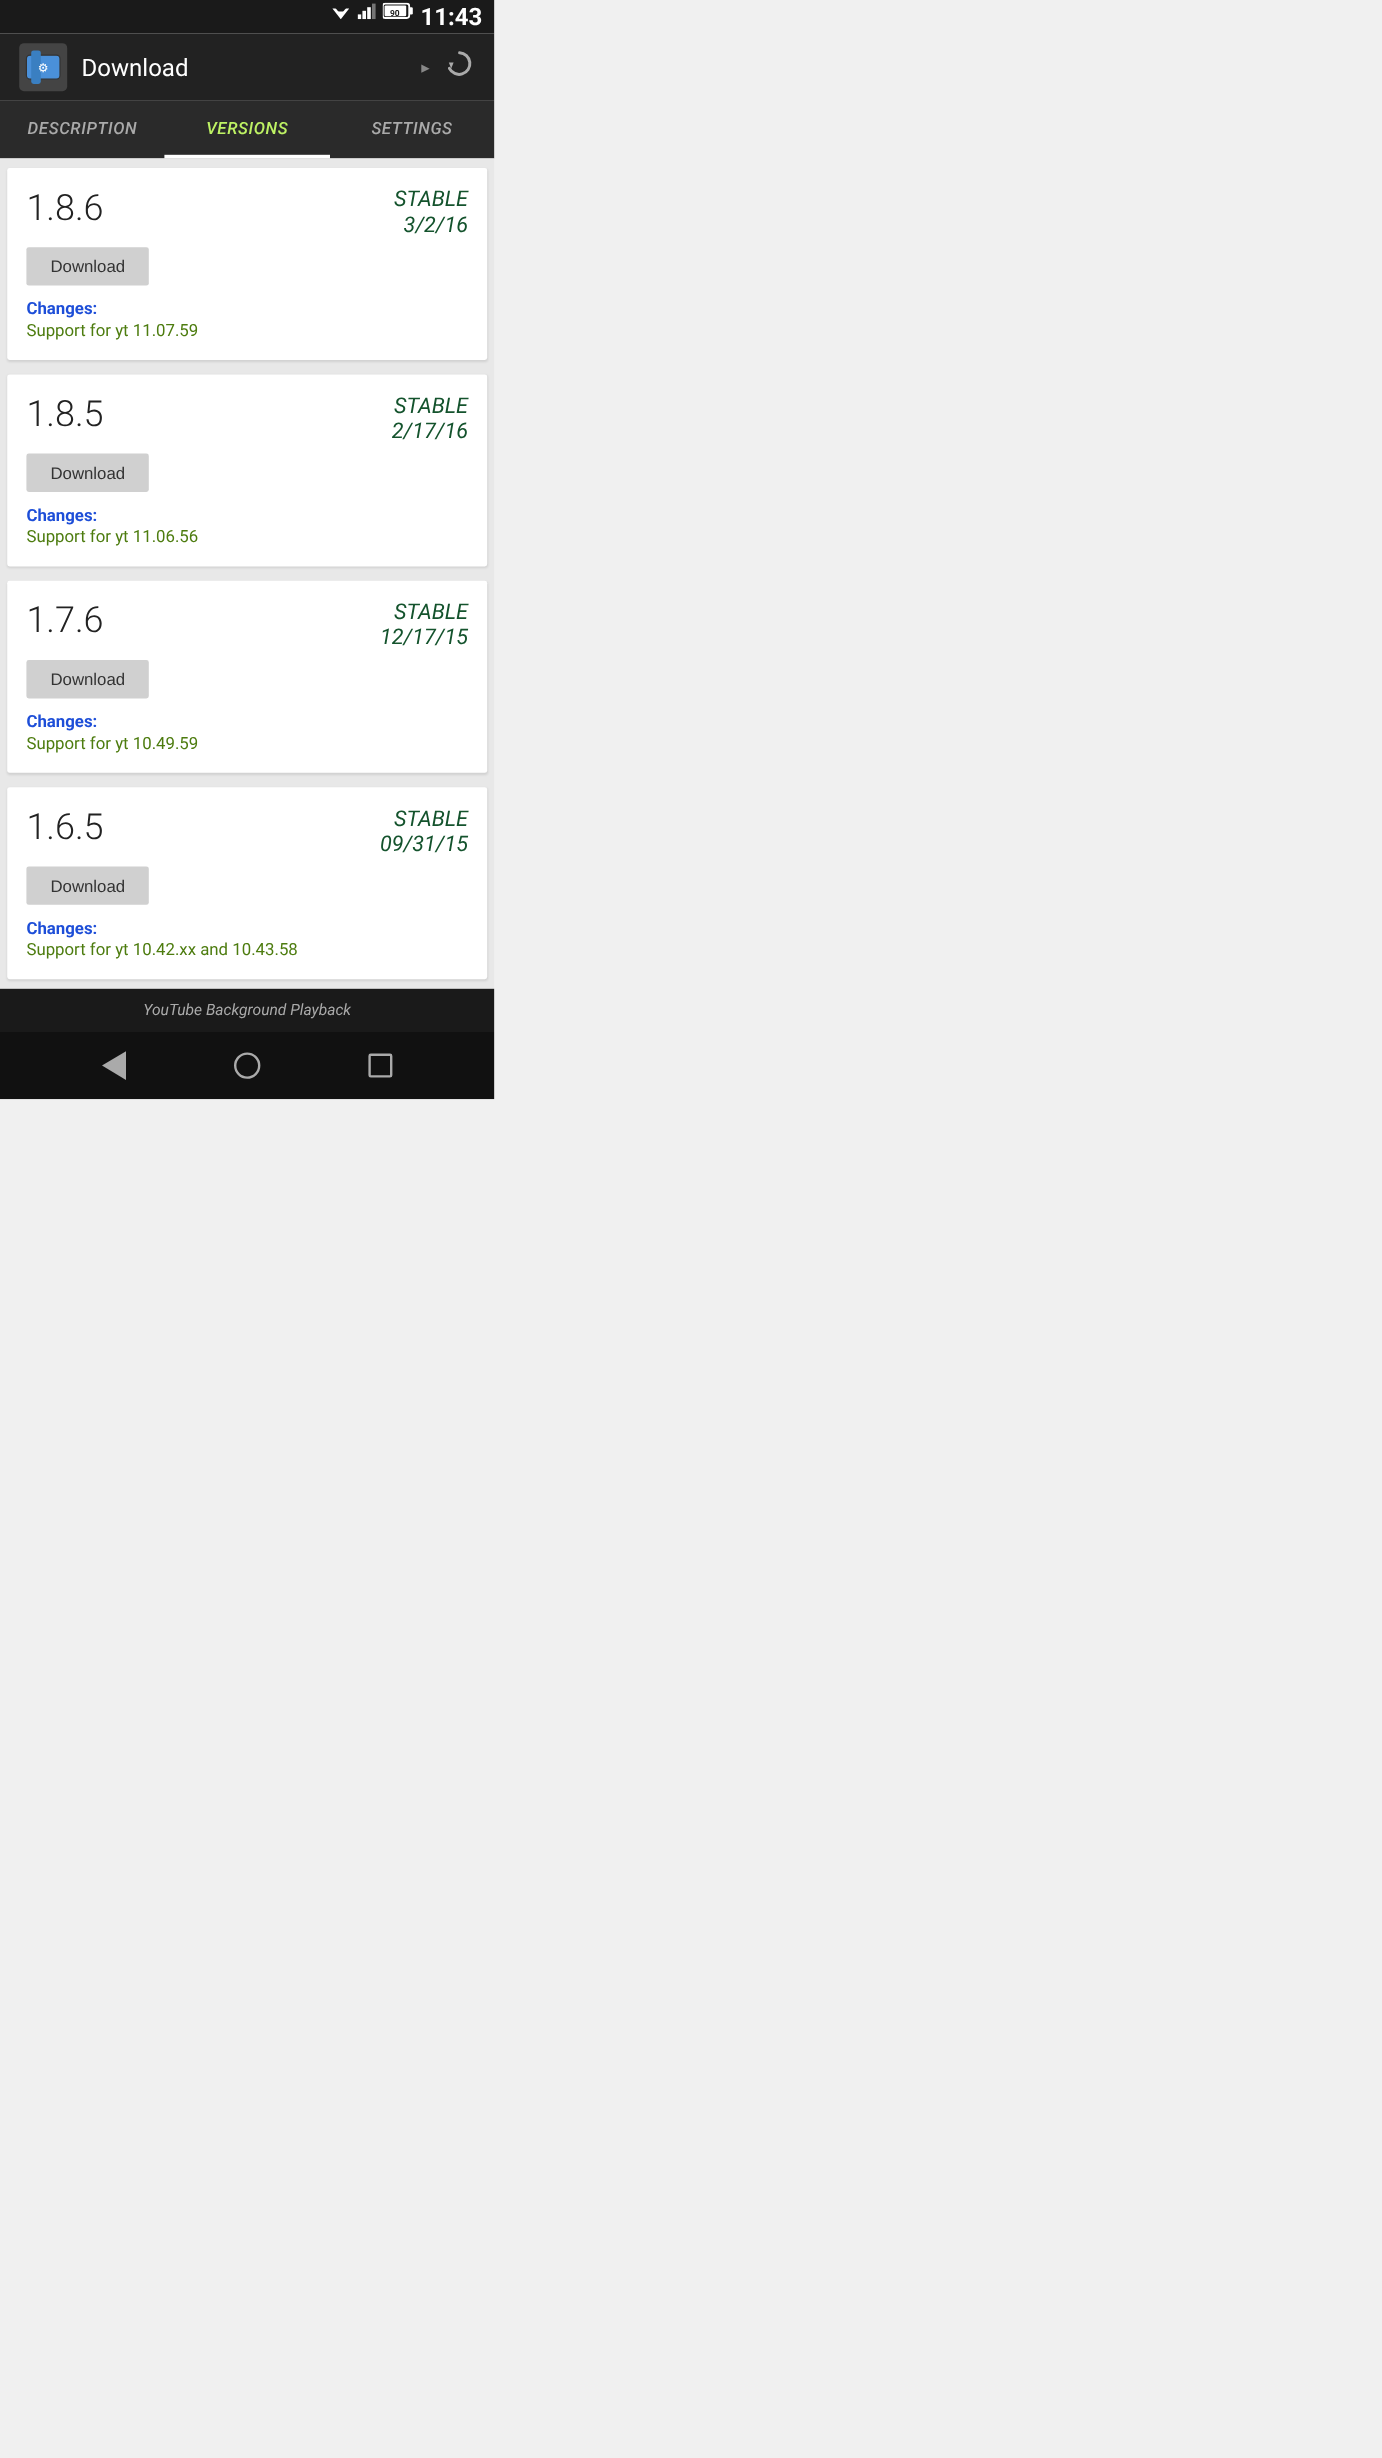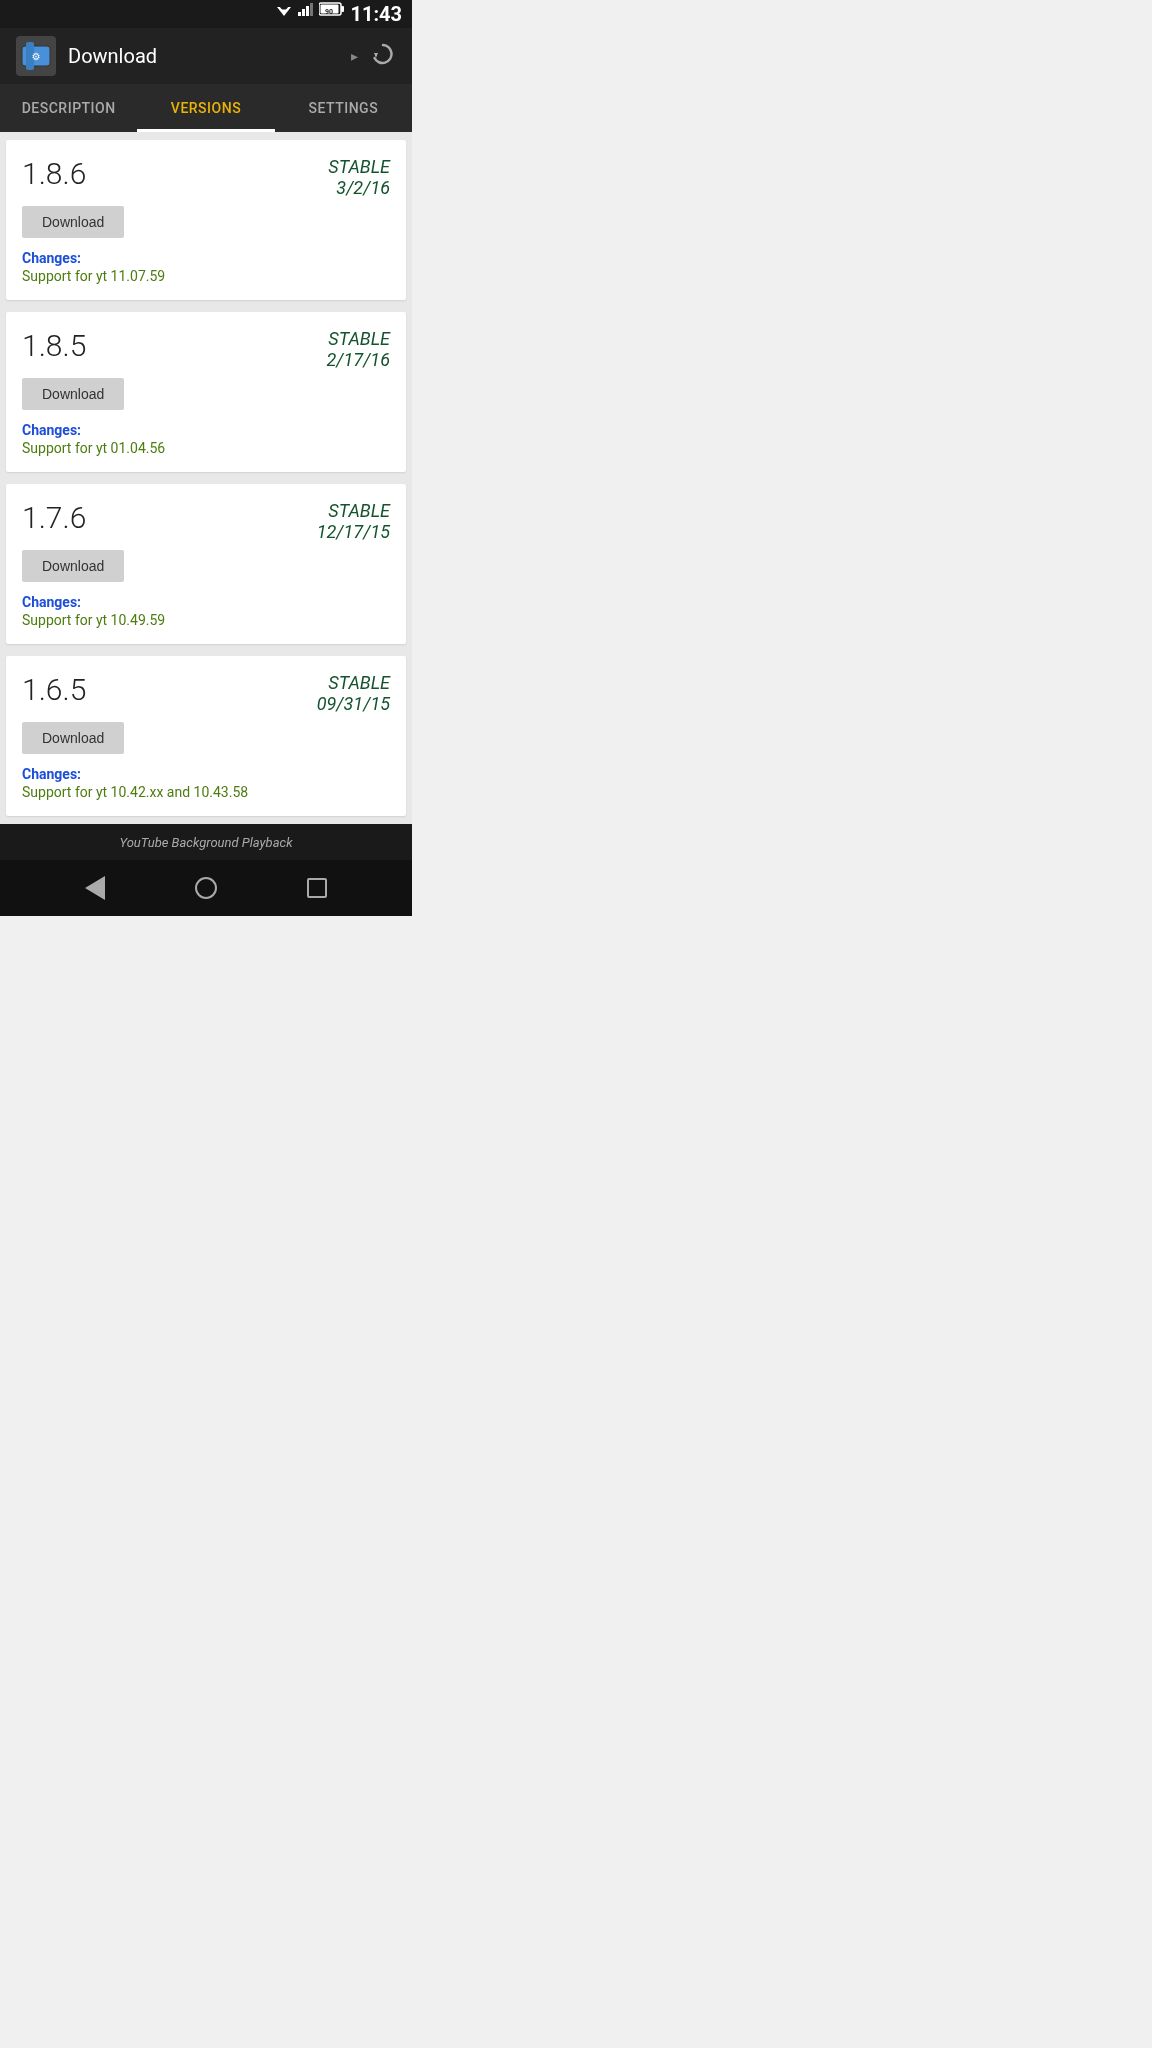--- a/index.html
+++ b/index.html
@@ -89,24 +89,25 @@
       display: flex;
       align-items: center;
       justify-content: center;
       color: #aaa;
       font-size: 14px;
       font-weight: 500;
       text-transform: uppercase;
       cursor: pointer;
       letter-spacing: 0.5px;
       position: relative;
+      font-style: italic;
     }
 
     .tab.active {
-      color: #eab308;
+      color: #bef264;
     }
 
     .tab.active::after {
       content: '';
       position: absolute;
       bottom: 0;
       left: 0;
       right: 0;
       height: 3px;
       background: white;
@@ -302,21 +303,21 @@
   <div class="version-card">
     <div class="version-header">
       <span class="version-number">1.8.5</span>
       <div class="version-meta">
         <div>STABLE</div>
         <div>2/17/16</div>
       </div>
     </div>
     <button class="download-btn">Download</button>
     <div class="changes-label">Changes:</div>
-    <div class="changes-text">Support for yt 01.04.56</div>
+    <div class="changes-text">Support for yt 11.06.56</div>
   </div>
 
   <div class="version-card">
     <div class="version-header">
       <span class="version-number">1.7.6</span>
       <div class="version-meta">
         <div>STABLE</div>
         <div>12/17/15</div>
       </div>
     </div>

